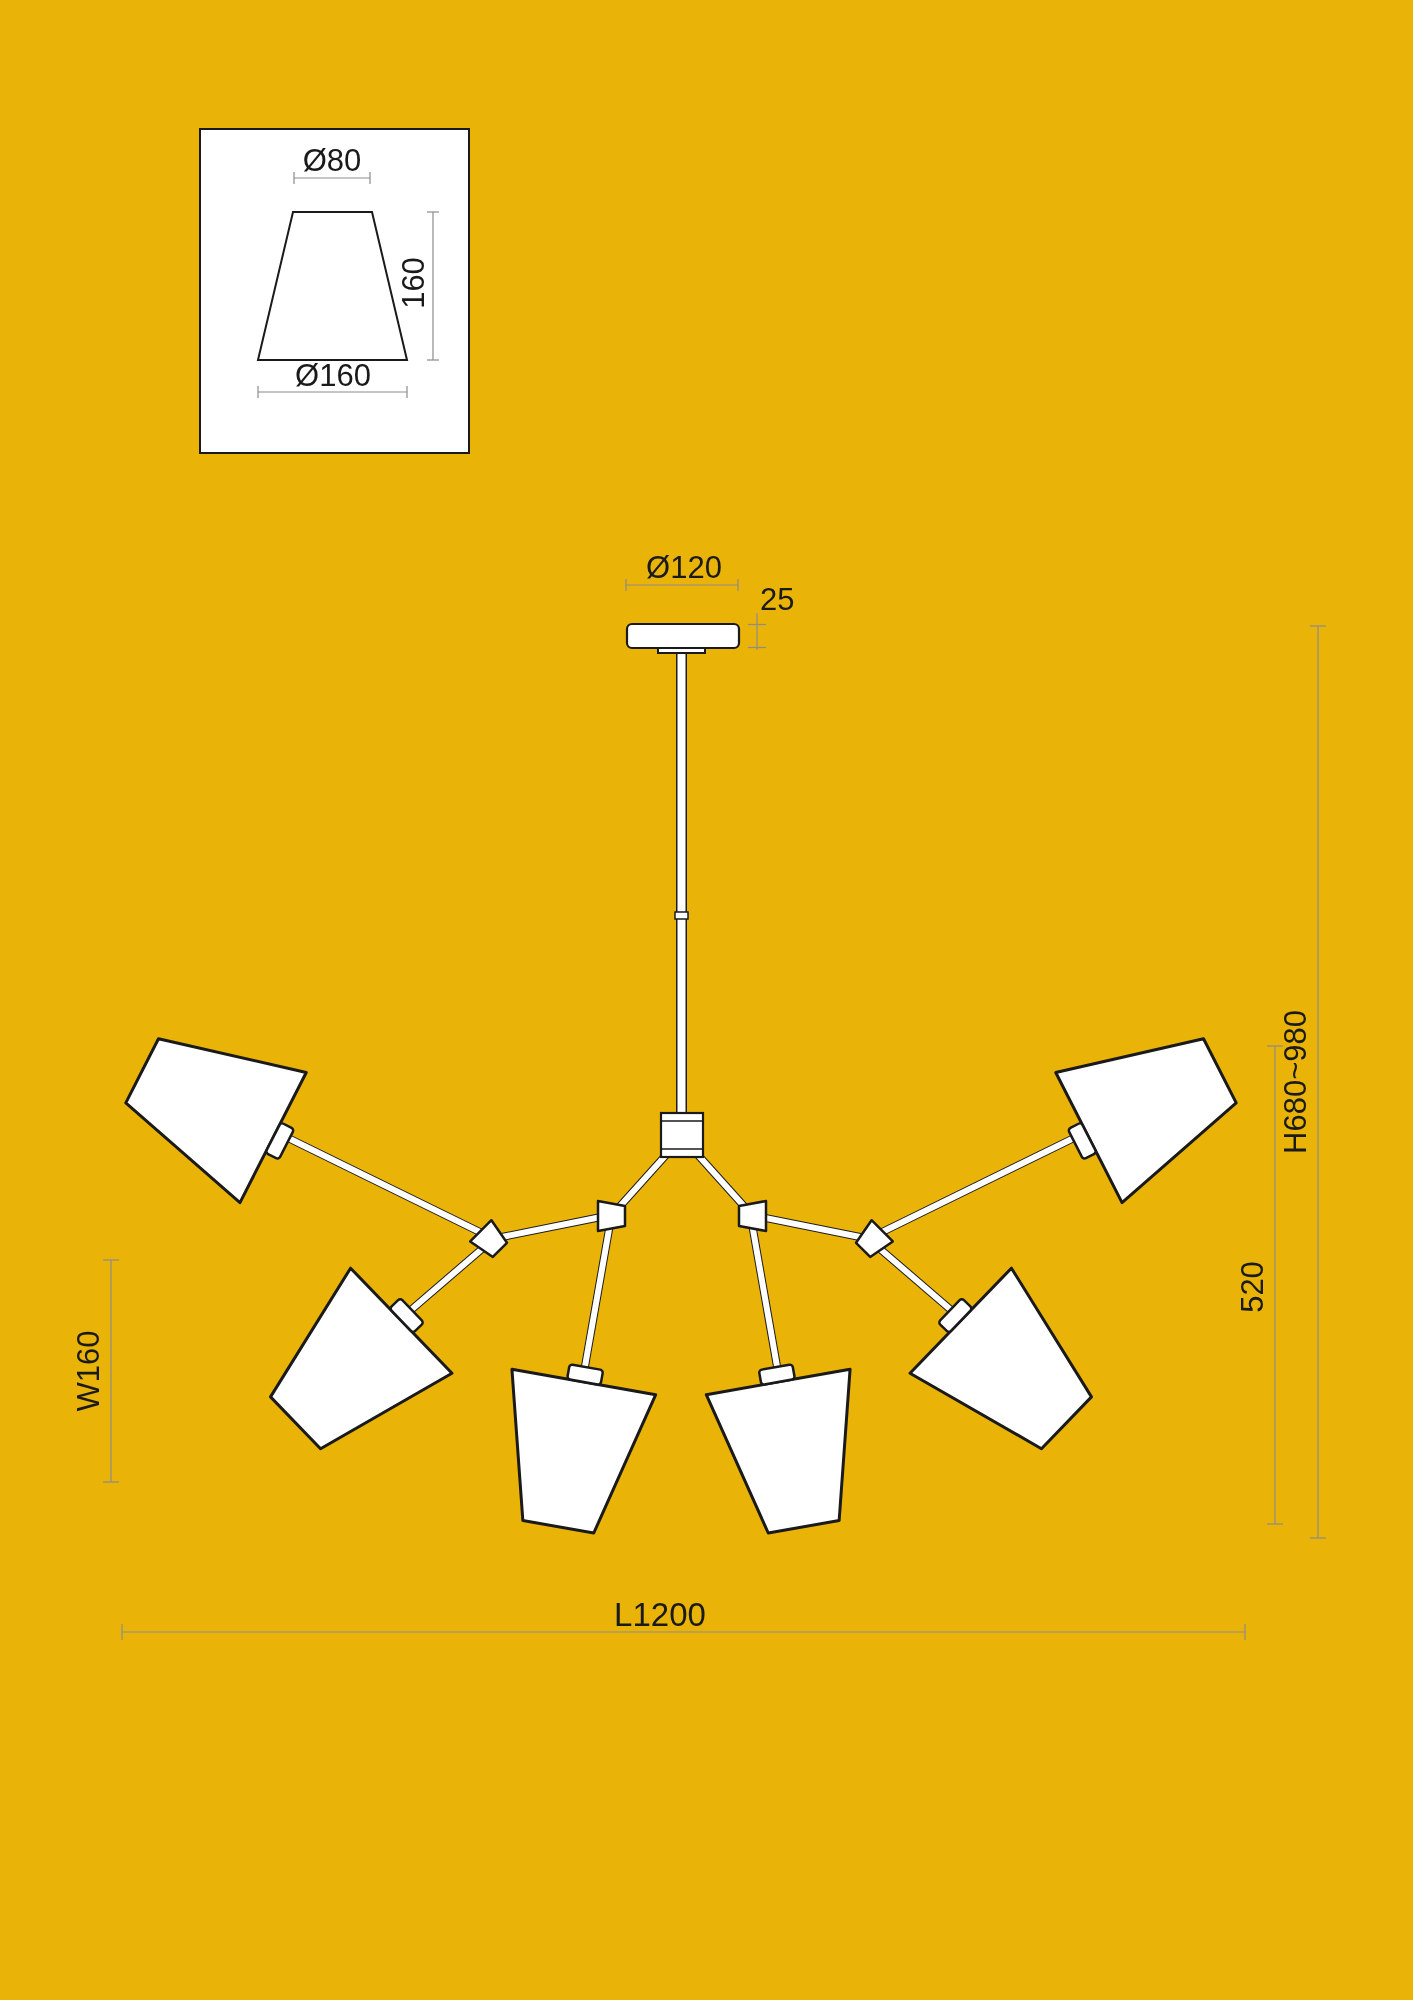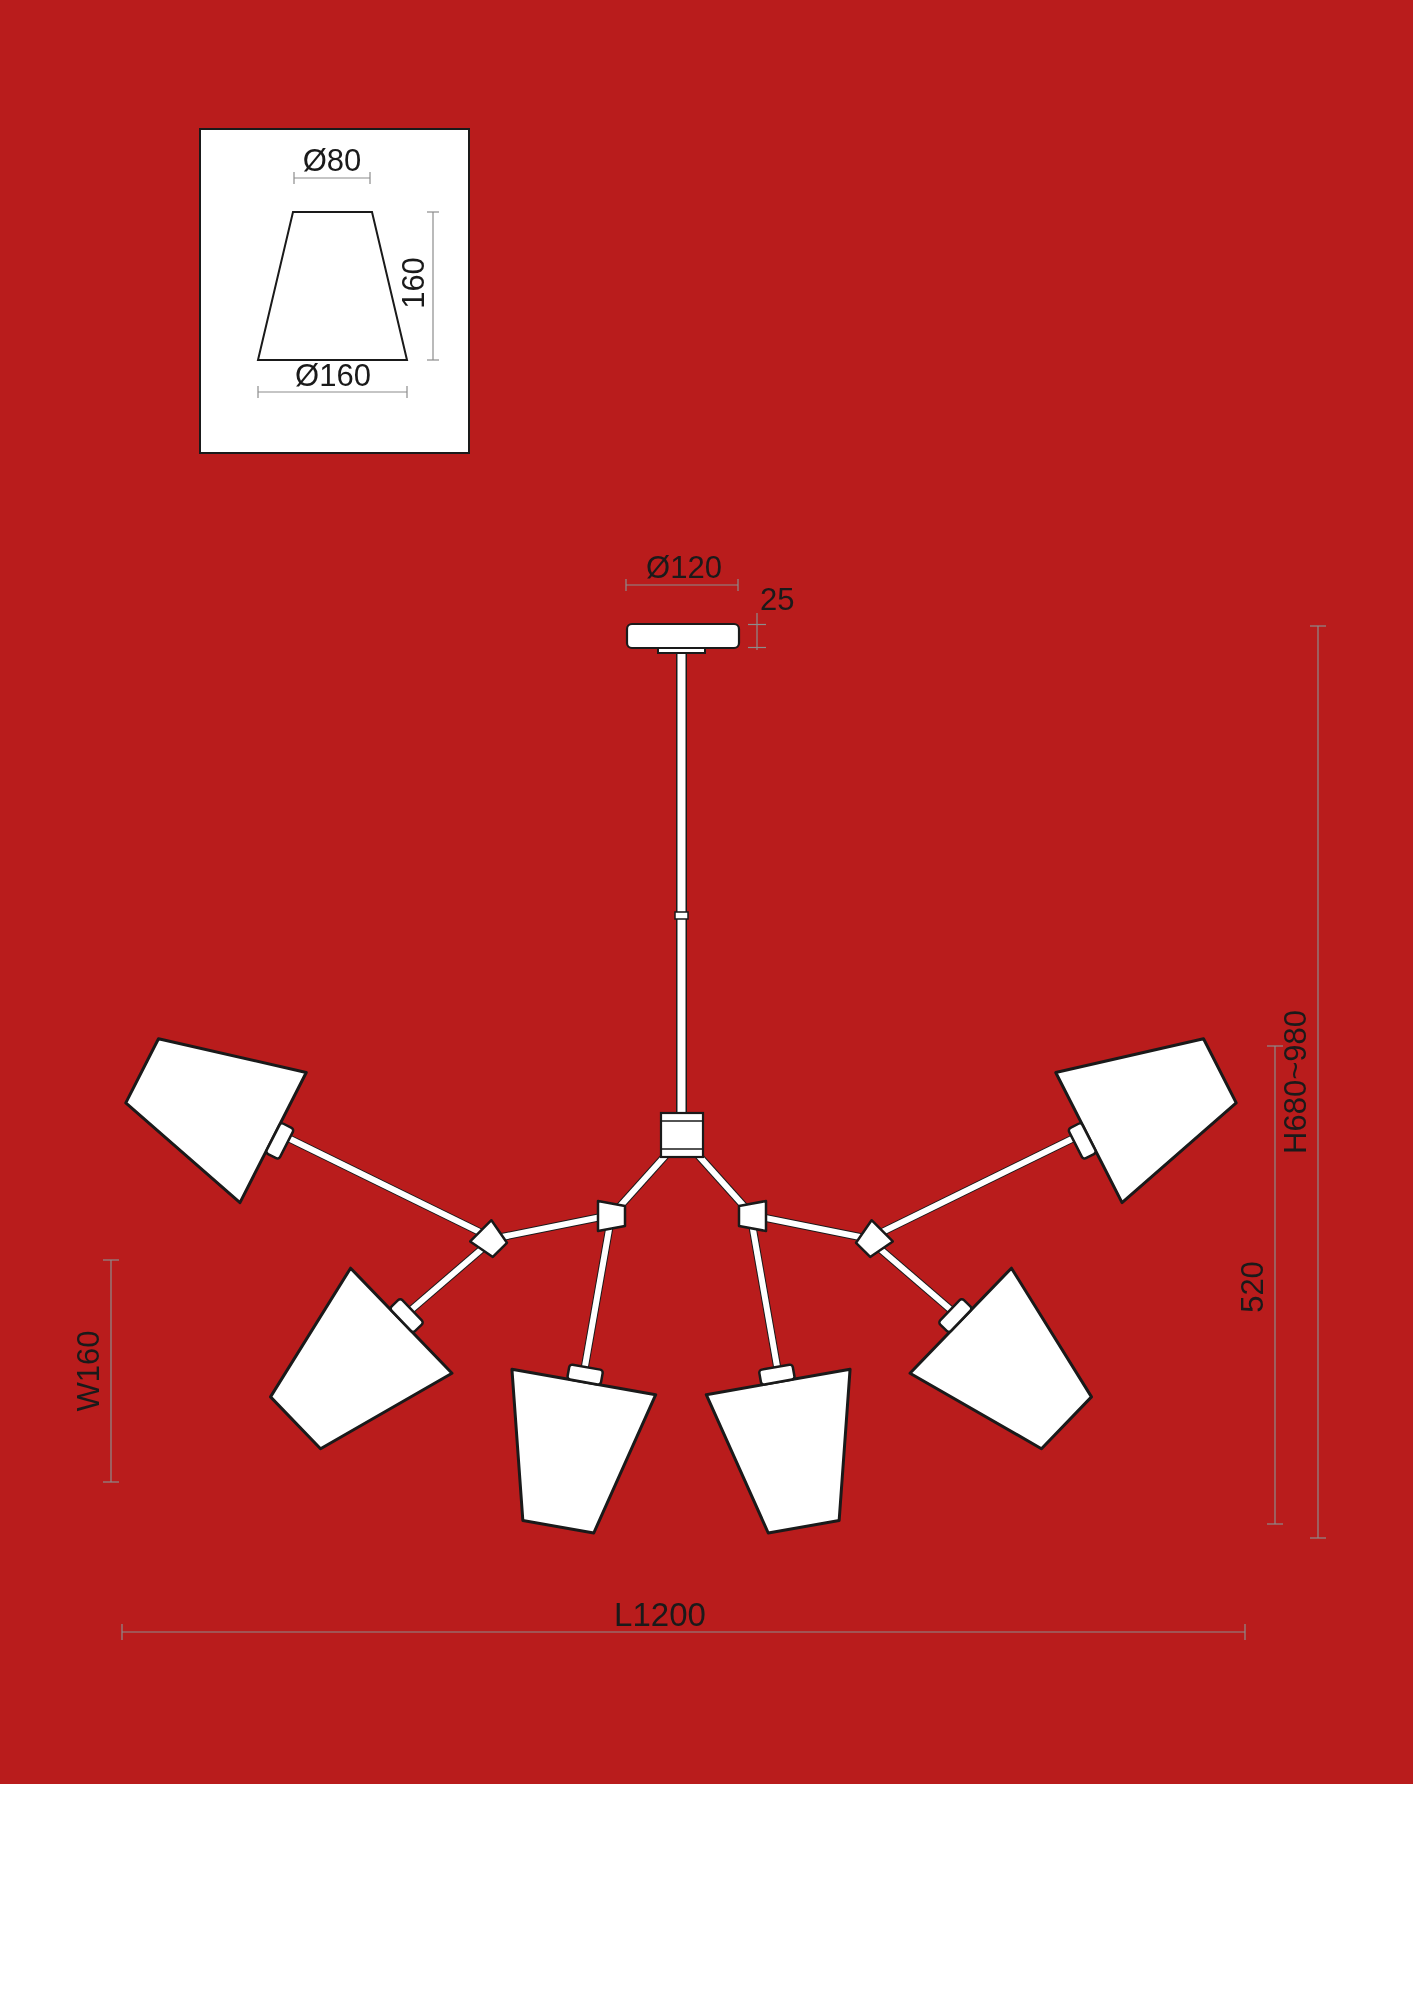--- a/index.html
+++ b/index.html
@@ -1,16 +1,16 @@
 <!DOCTYPE html>
 <html><head>
 <meta charset="utf-8">
 <style>
   html,body{margin:0;padding:0;background:#ffffff;}
-  .page{position:relative;width:1413px;height:1784px;background:#b91c1c;overflow:hidden;
+  .page{position:relative;width:1413px;height:2000px;background:#eab308;overflow:hidden;
         font-family:"Liberation Sans", sans-serif;}
   svg text{font-family:"Liberation Sans", sans-serif;fill:#1a1a1a;}
   .dim-text{font-size:31px;}
   .dim-text-big{font-size:33px;}
 </style>
 </head>
 <body>
 
 <div class="page">
 <svg width="1413" height="2000" viewBox="0 0 1413 2000">

